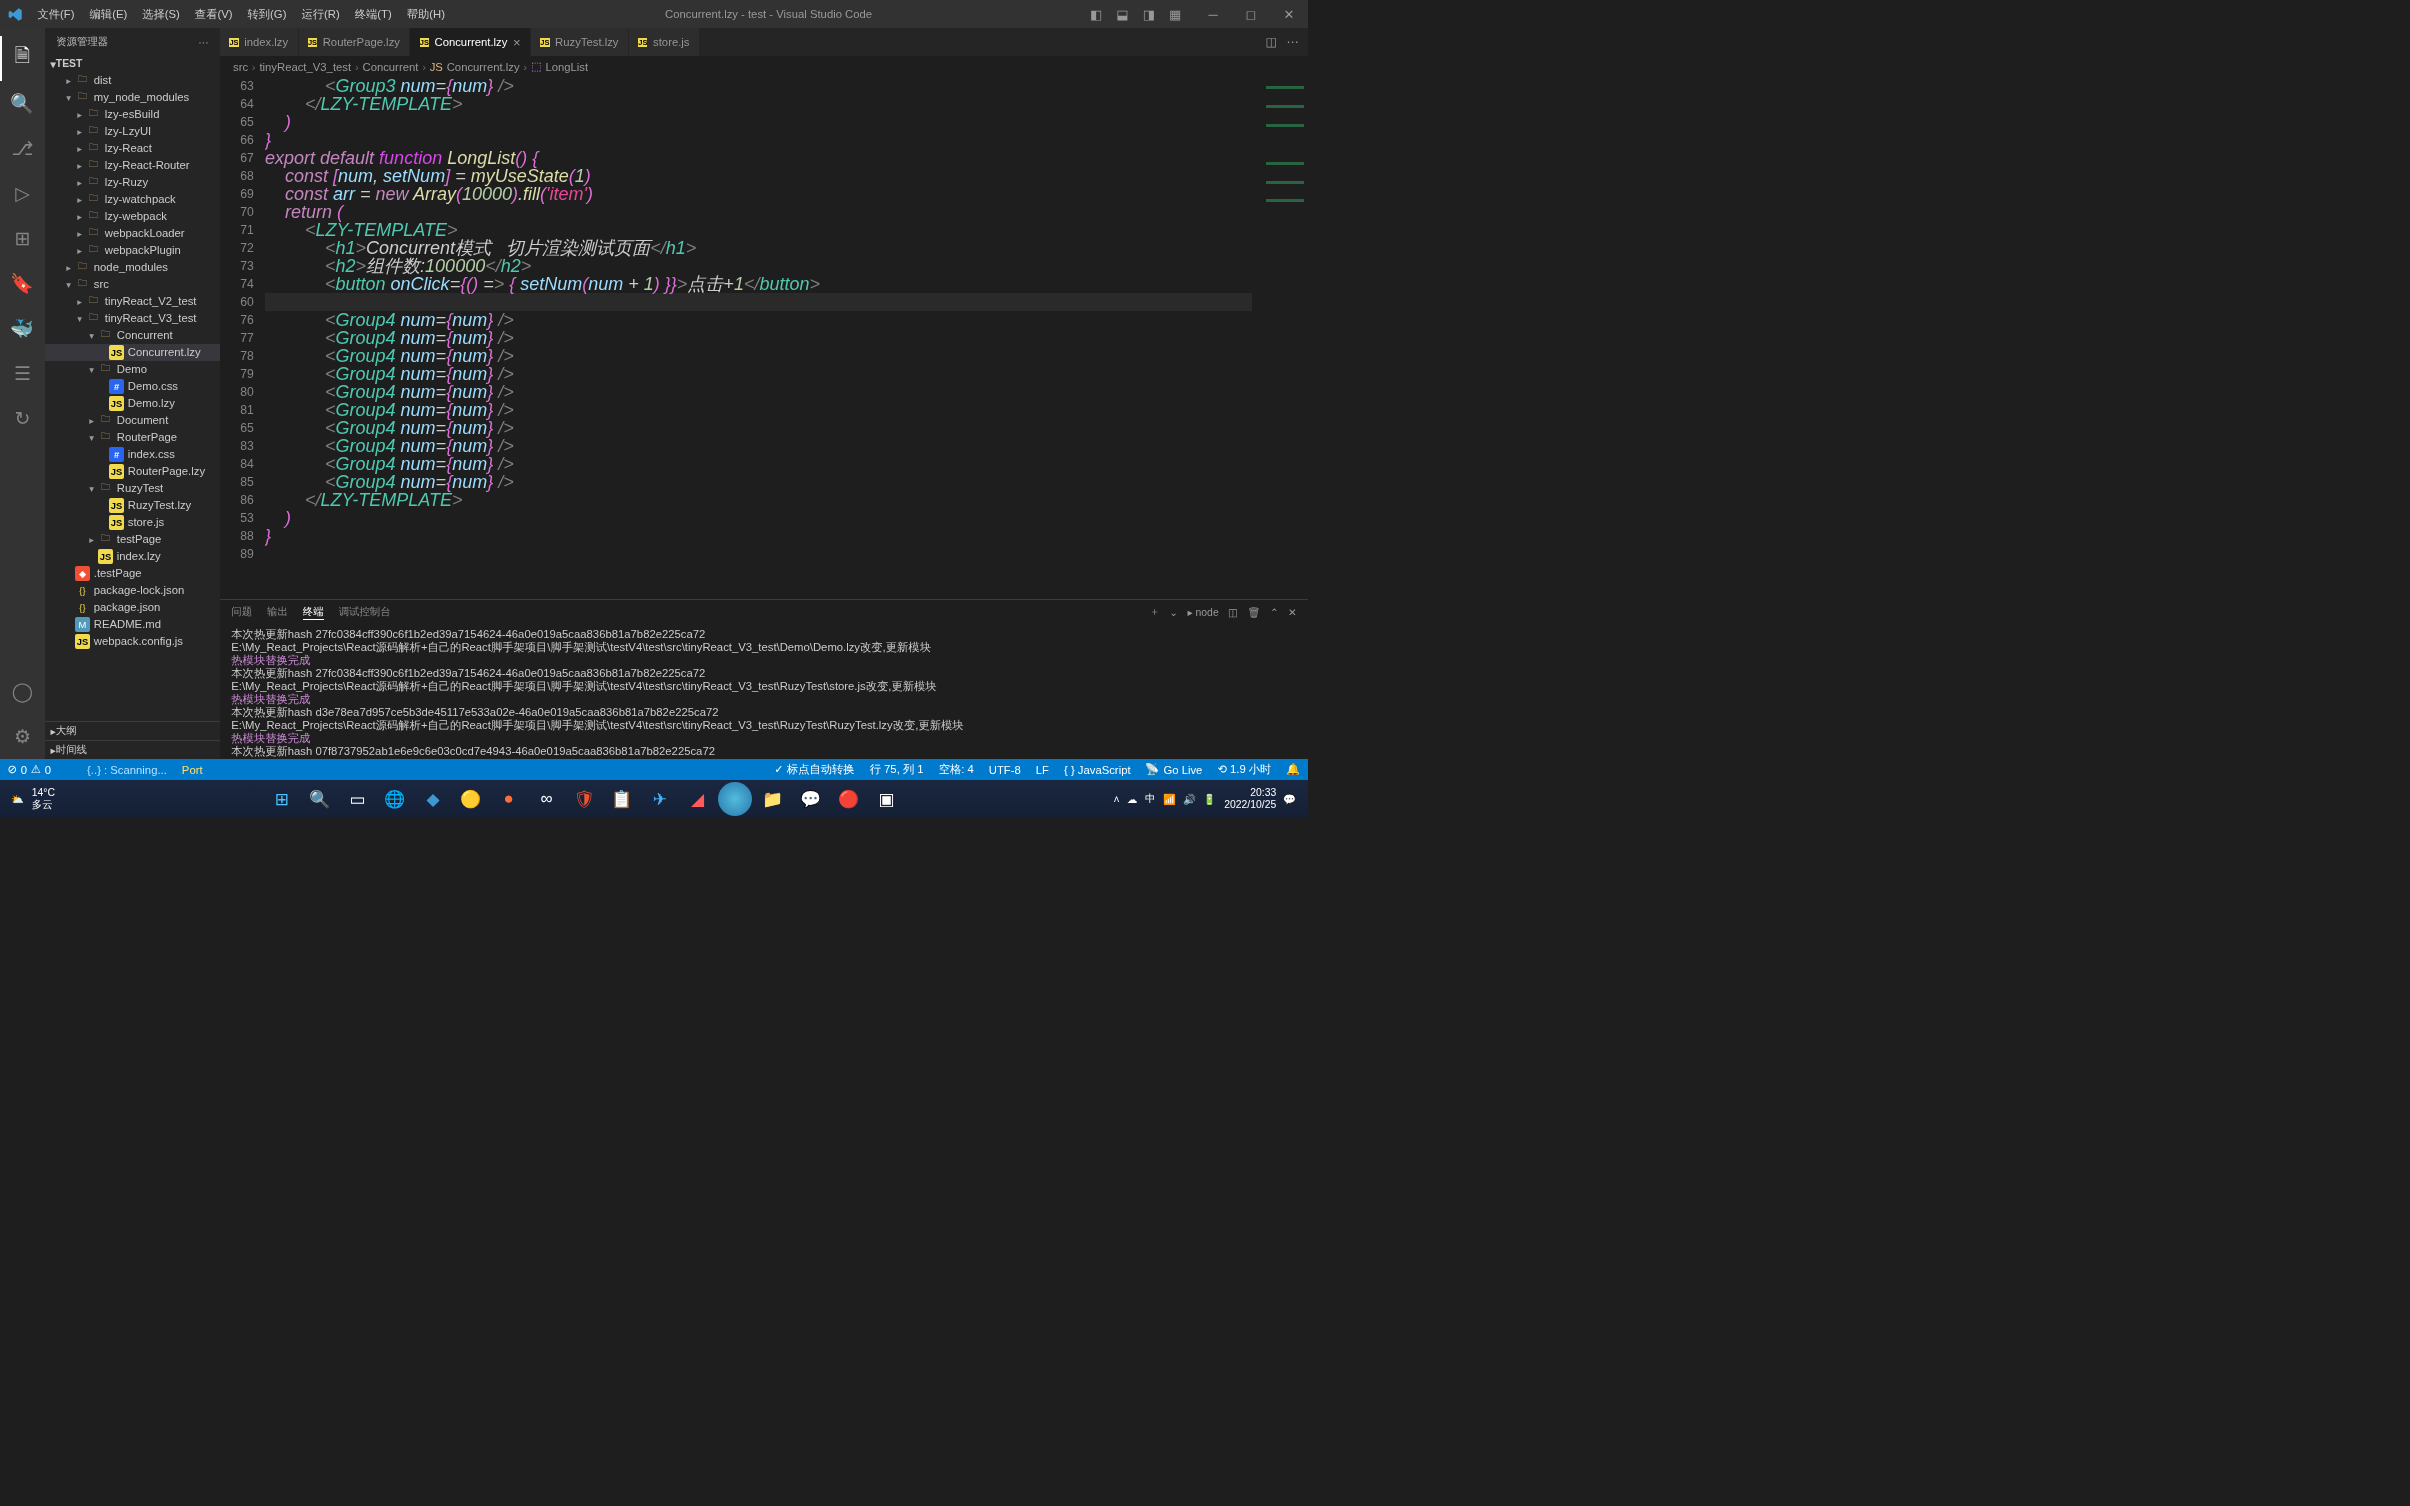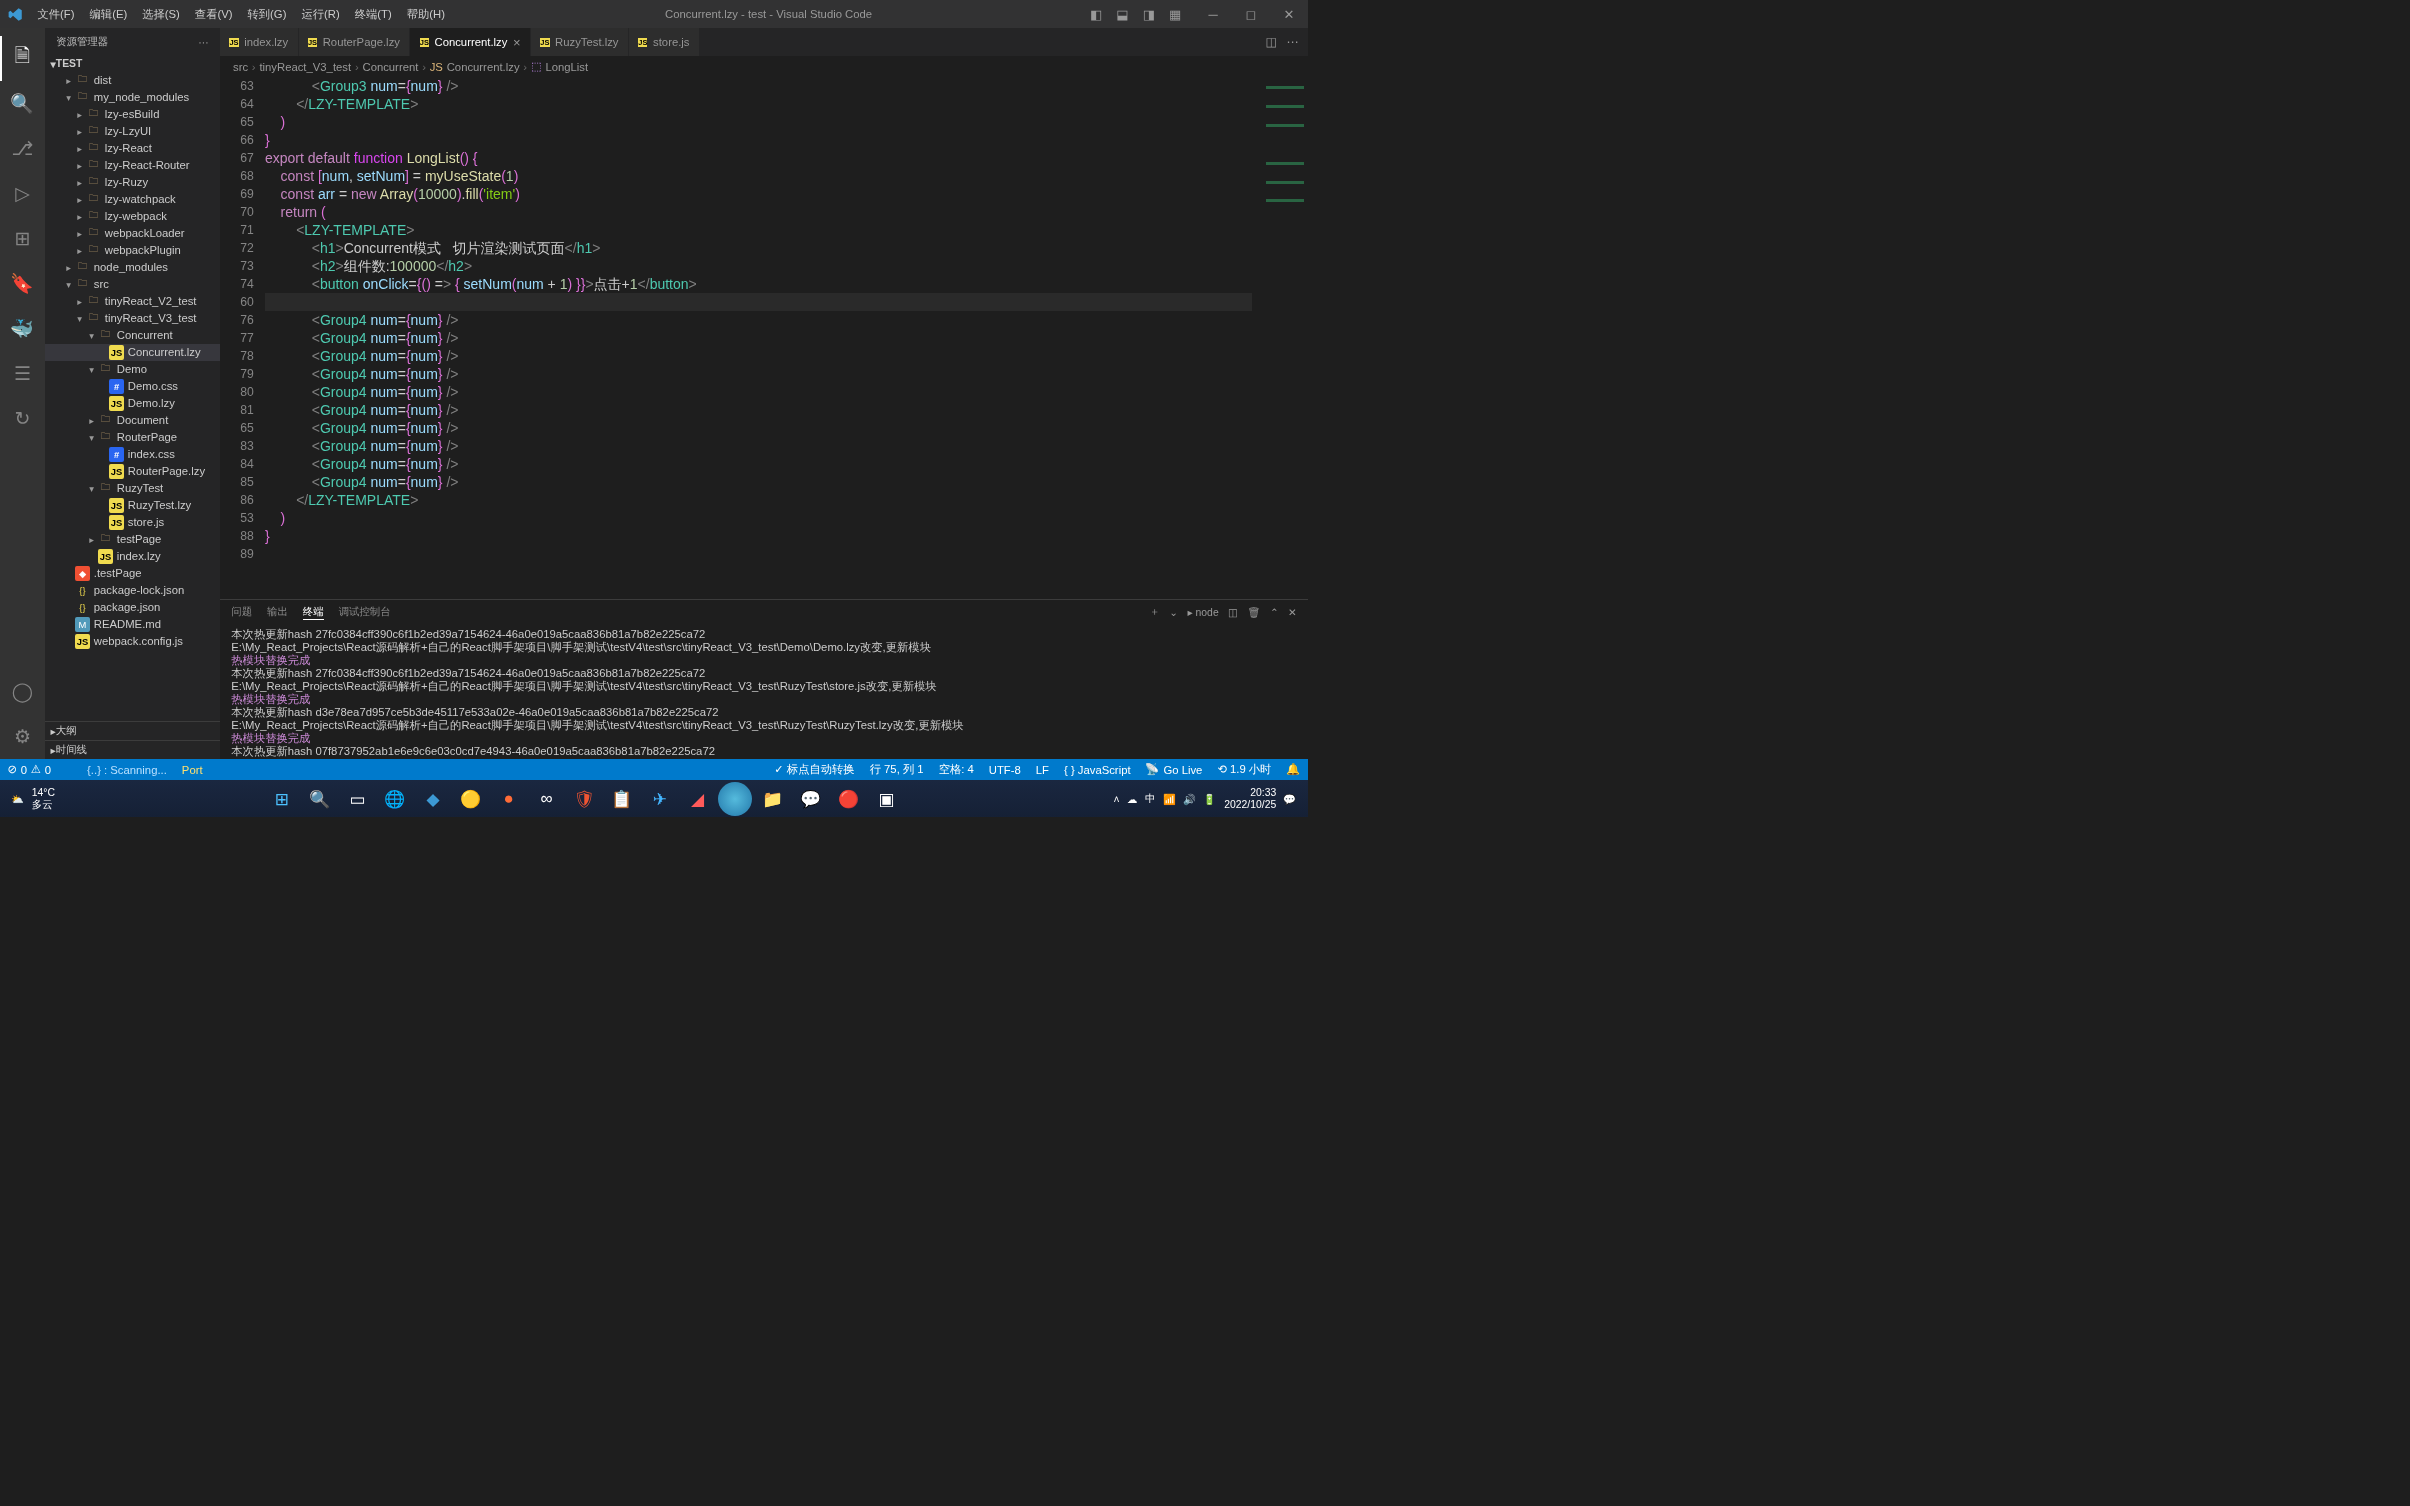--- a/index.html
+++ b/index.html
@@ -46,32 +46,32 @@
 .tab { display: flex; align-items:center; padding: 0 9.4px; background: #2d2d2d; border-right:0.9px solid #252526; font-size: 11.3px; color:#969696; gap:5.6px; min-width:0; }
 .tab.active { background: #1e1e1e; color: #fff; }
 .tab .tab-close { color:#999; font-size:13px; }
 .tabs-right { margin-left:auto; display:flex; align-items:center; gap:9.4px; padding:0 9.4px; color:#999; }
 
 .breadcrumb { height: 21px; display:flex; align-items:center; padding:0 13px; font-size:11.3px; color:#999; gap:3.8px; }
 .breadcrumb .sep { color:#666; }
 
 .code-area { flex:1; display:flex; overflow:hidden; position:relative; }
 .gutter { width: 45px; text-align: right; color:#858585; font-size:12.2px; line-height:18px; padding-right:11.3px; font-family: Consolas, monospace; }
-.code-lines { flex:1; font-family: Consolas, monospace; font-size:14px; line-height:18px; white-space:pre; overflow:hidden; }
+.code-lines { flex:1; font-family: Consolas, monospace; font-size:18px; line-height:18px; white-space:pre; overflow:hidden;font-style:italic; }
 .code-lines .line.current { background:#2a2a2a; }
 .minimap { width:56px; background:linear-gradient(#1e1e1e, #1e1e1e); position:relative; }
 .minimap .mini-chunk { position:absolute; right:3.8px; width:38px; height:2.8px; background:#3a6; opacity:0.5; }
 
 
 .tk-kw { color:#c586c0; }
 .tk-def { color:#d946ef; }
 .tk-fn { color:#dcdcaa; }
 .tk-var { color:#9cdcfe; }
 .tk-num { color:#b5cea8; }
-.tk-str { color:#84cc16; }
+.tk-str { color:#ec4899; }
 .tk-tag { color:#4ec9b0; }
 .tk-brace { color:#da70d6; }
 .tk-punct { color:#808080; }
 
 .panel { height: 160px; background:#1e1e1e; border-top:0.9px solid #3c3c3c; display:flex; flex-direction:column; }
 .panel-tabs { height:24.5px; display:flex; align-items:center; gap:15px; padding:0 11.3px; font-size:10.4px; color:#888; }
 .panel-tabs .ptab.active { color:#fff; border-bottom:0.9px solid #fff; }
 .panel-tabs .panel-right { margin-left:auto; display:flex; align-items:center; gap:9.4px; color:#999; }
 .term { flex:1; font-family: Consolas, monospace; font-size:11.3px; line-height:13px; padding:3.8px 11.3px; overflow:hidden; color:#ccc; }
 .term .hot { color:#c988d4; }

